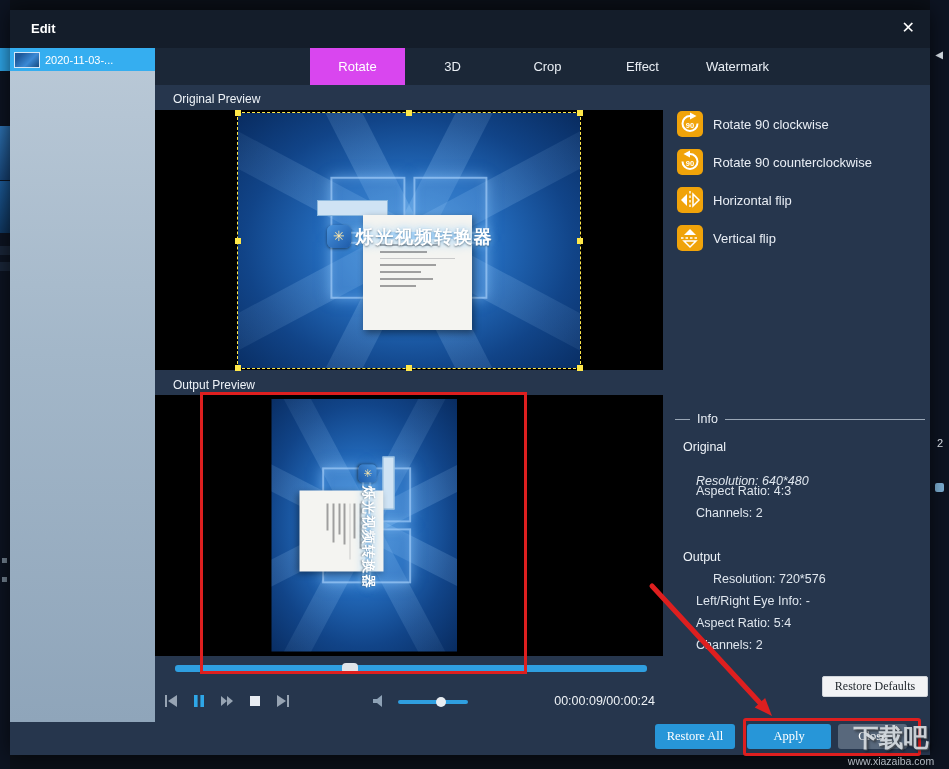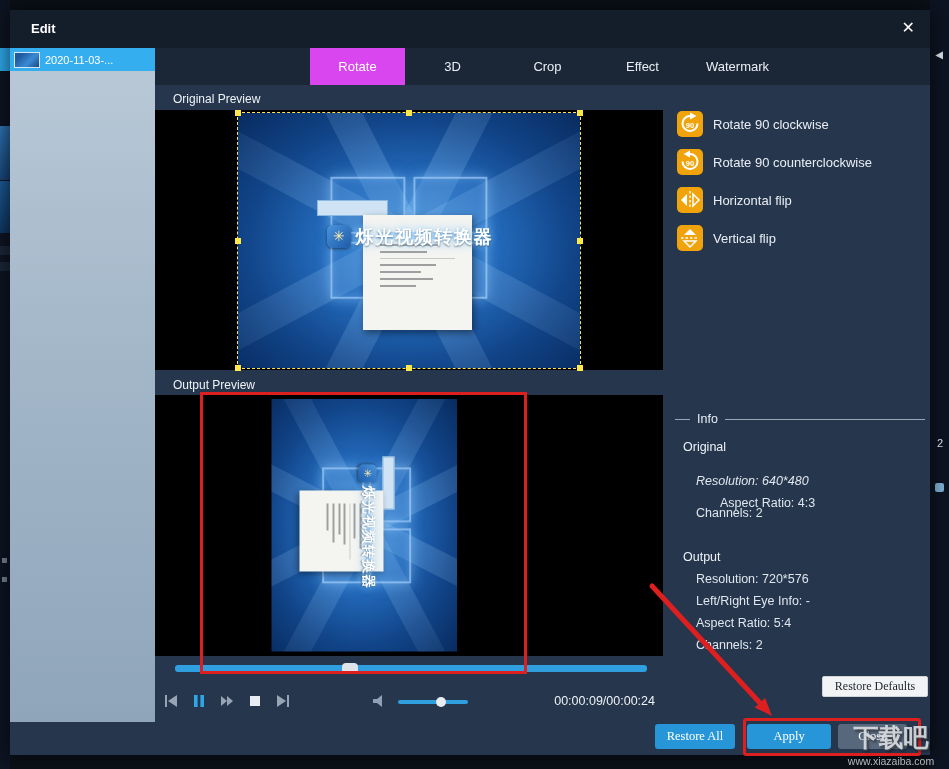--- a/index.html
+++ b/index.html
@@ -340,25 +340,25 @@
         <polygon points="7,16 19,16 13,22" fill="none" stroke="#fff" stroke-width="1.5"></polygon>
       </svg>
       <span class="opt-label">Vertical flip</span>
     </div>
 
     <div class="info-div"></div>
     <div class="info-head">Info</div>
 
     <div class="info-title" style="top:392px;">Original</div>
     <div class="info-row" style="top:426px;font-style:italic;">Resolution: 640*480</div>
-    <div class="info-row" style="top:448px;margin-left:24px;">Aspect Ratio: 4:3</div>
+    <div class="info-row" style="top:436px;">Aspect Ratio: 4:3</div>
     <div class="info-row" style="top:458px;">Channels: 2</div>
 
     <div class="info-title" style="top:502px;">Output</div>
-    <div class="info-row" style="top:524px;">Resolution: 720*576</div>
+    <div class="info-row" style="top:524px;margin-left:17px;">Resolution: 720*576</div>
     <div class="info-row" style="top:546px;">Left/Right Eye Info: -</div>
     <div class="info-row" style="top:568px;">Aspect Ratio: 5:4</div>
     <div class="info-row" style="top:590px;">Channels: 2</div>
 
     <button class="btn btn-defaults">Restore Defaults</button>
     <button class="btn btn-blue btn-restore-all">Restore All</button>
     <button class="btn btn-blue btn-apply">Apply</button>
     <button class="btn btn-close">Close</button>
   </div>
 </div>

